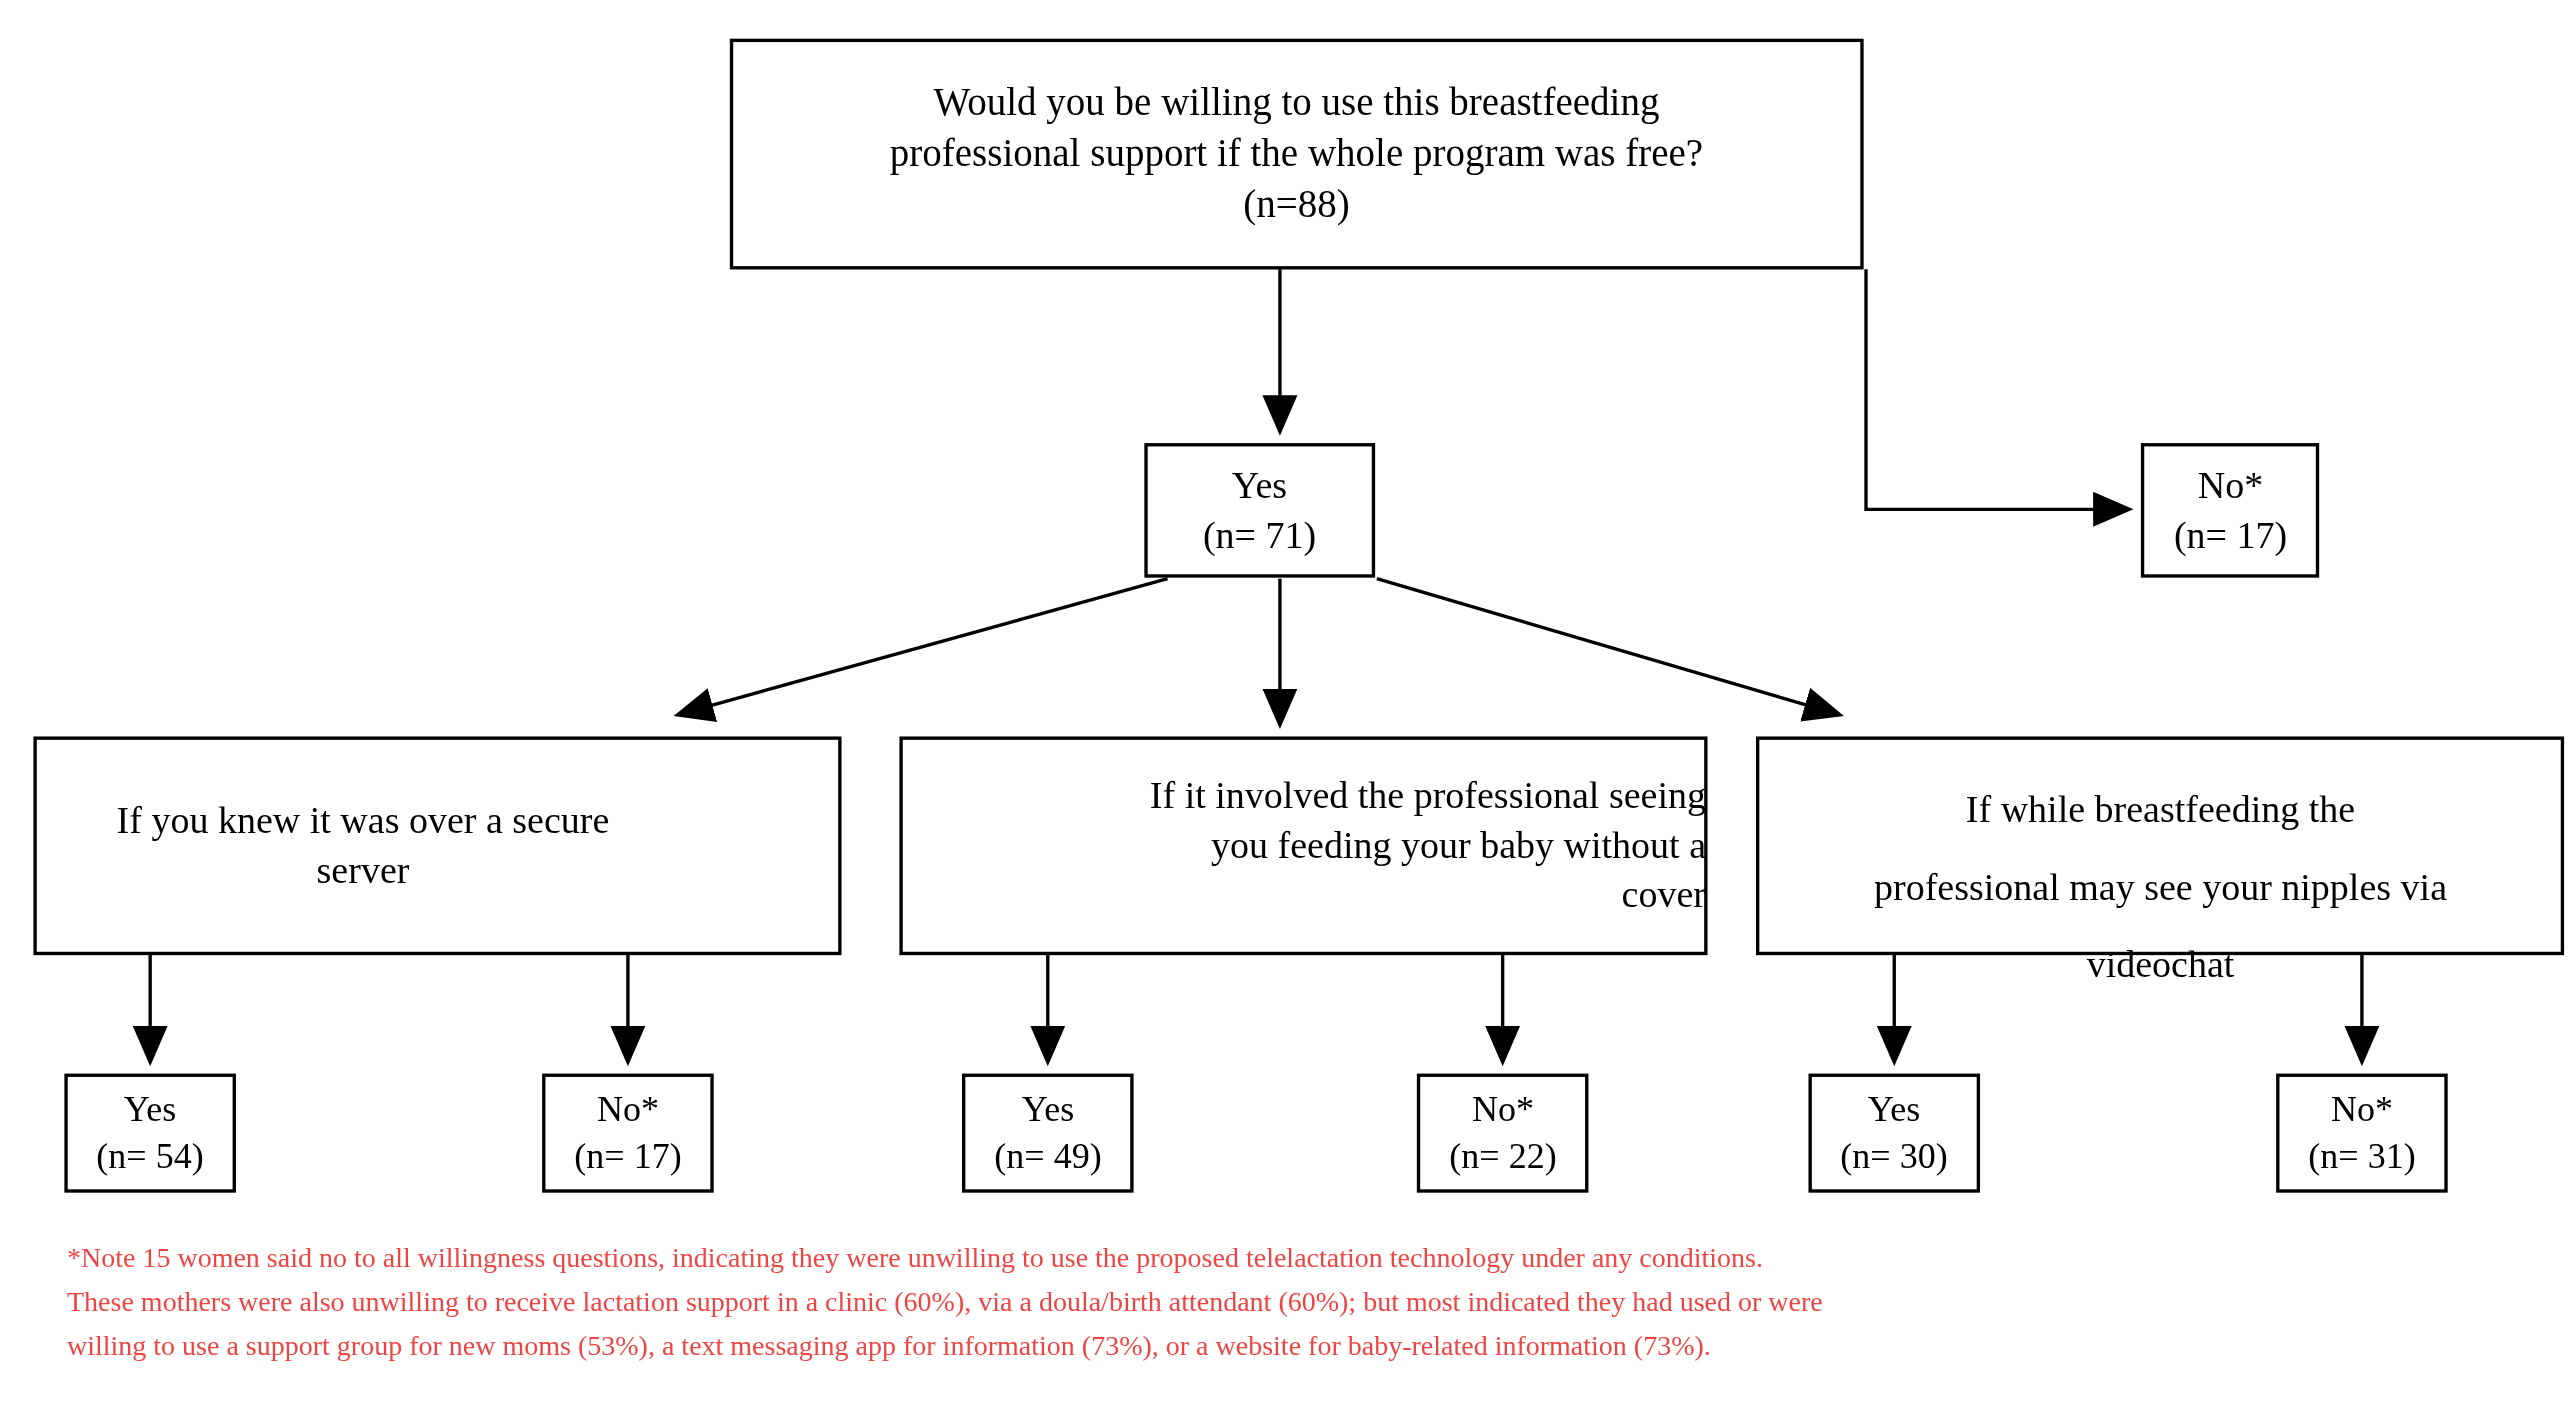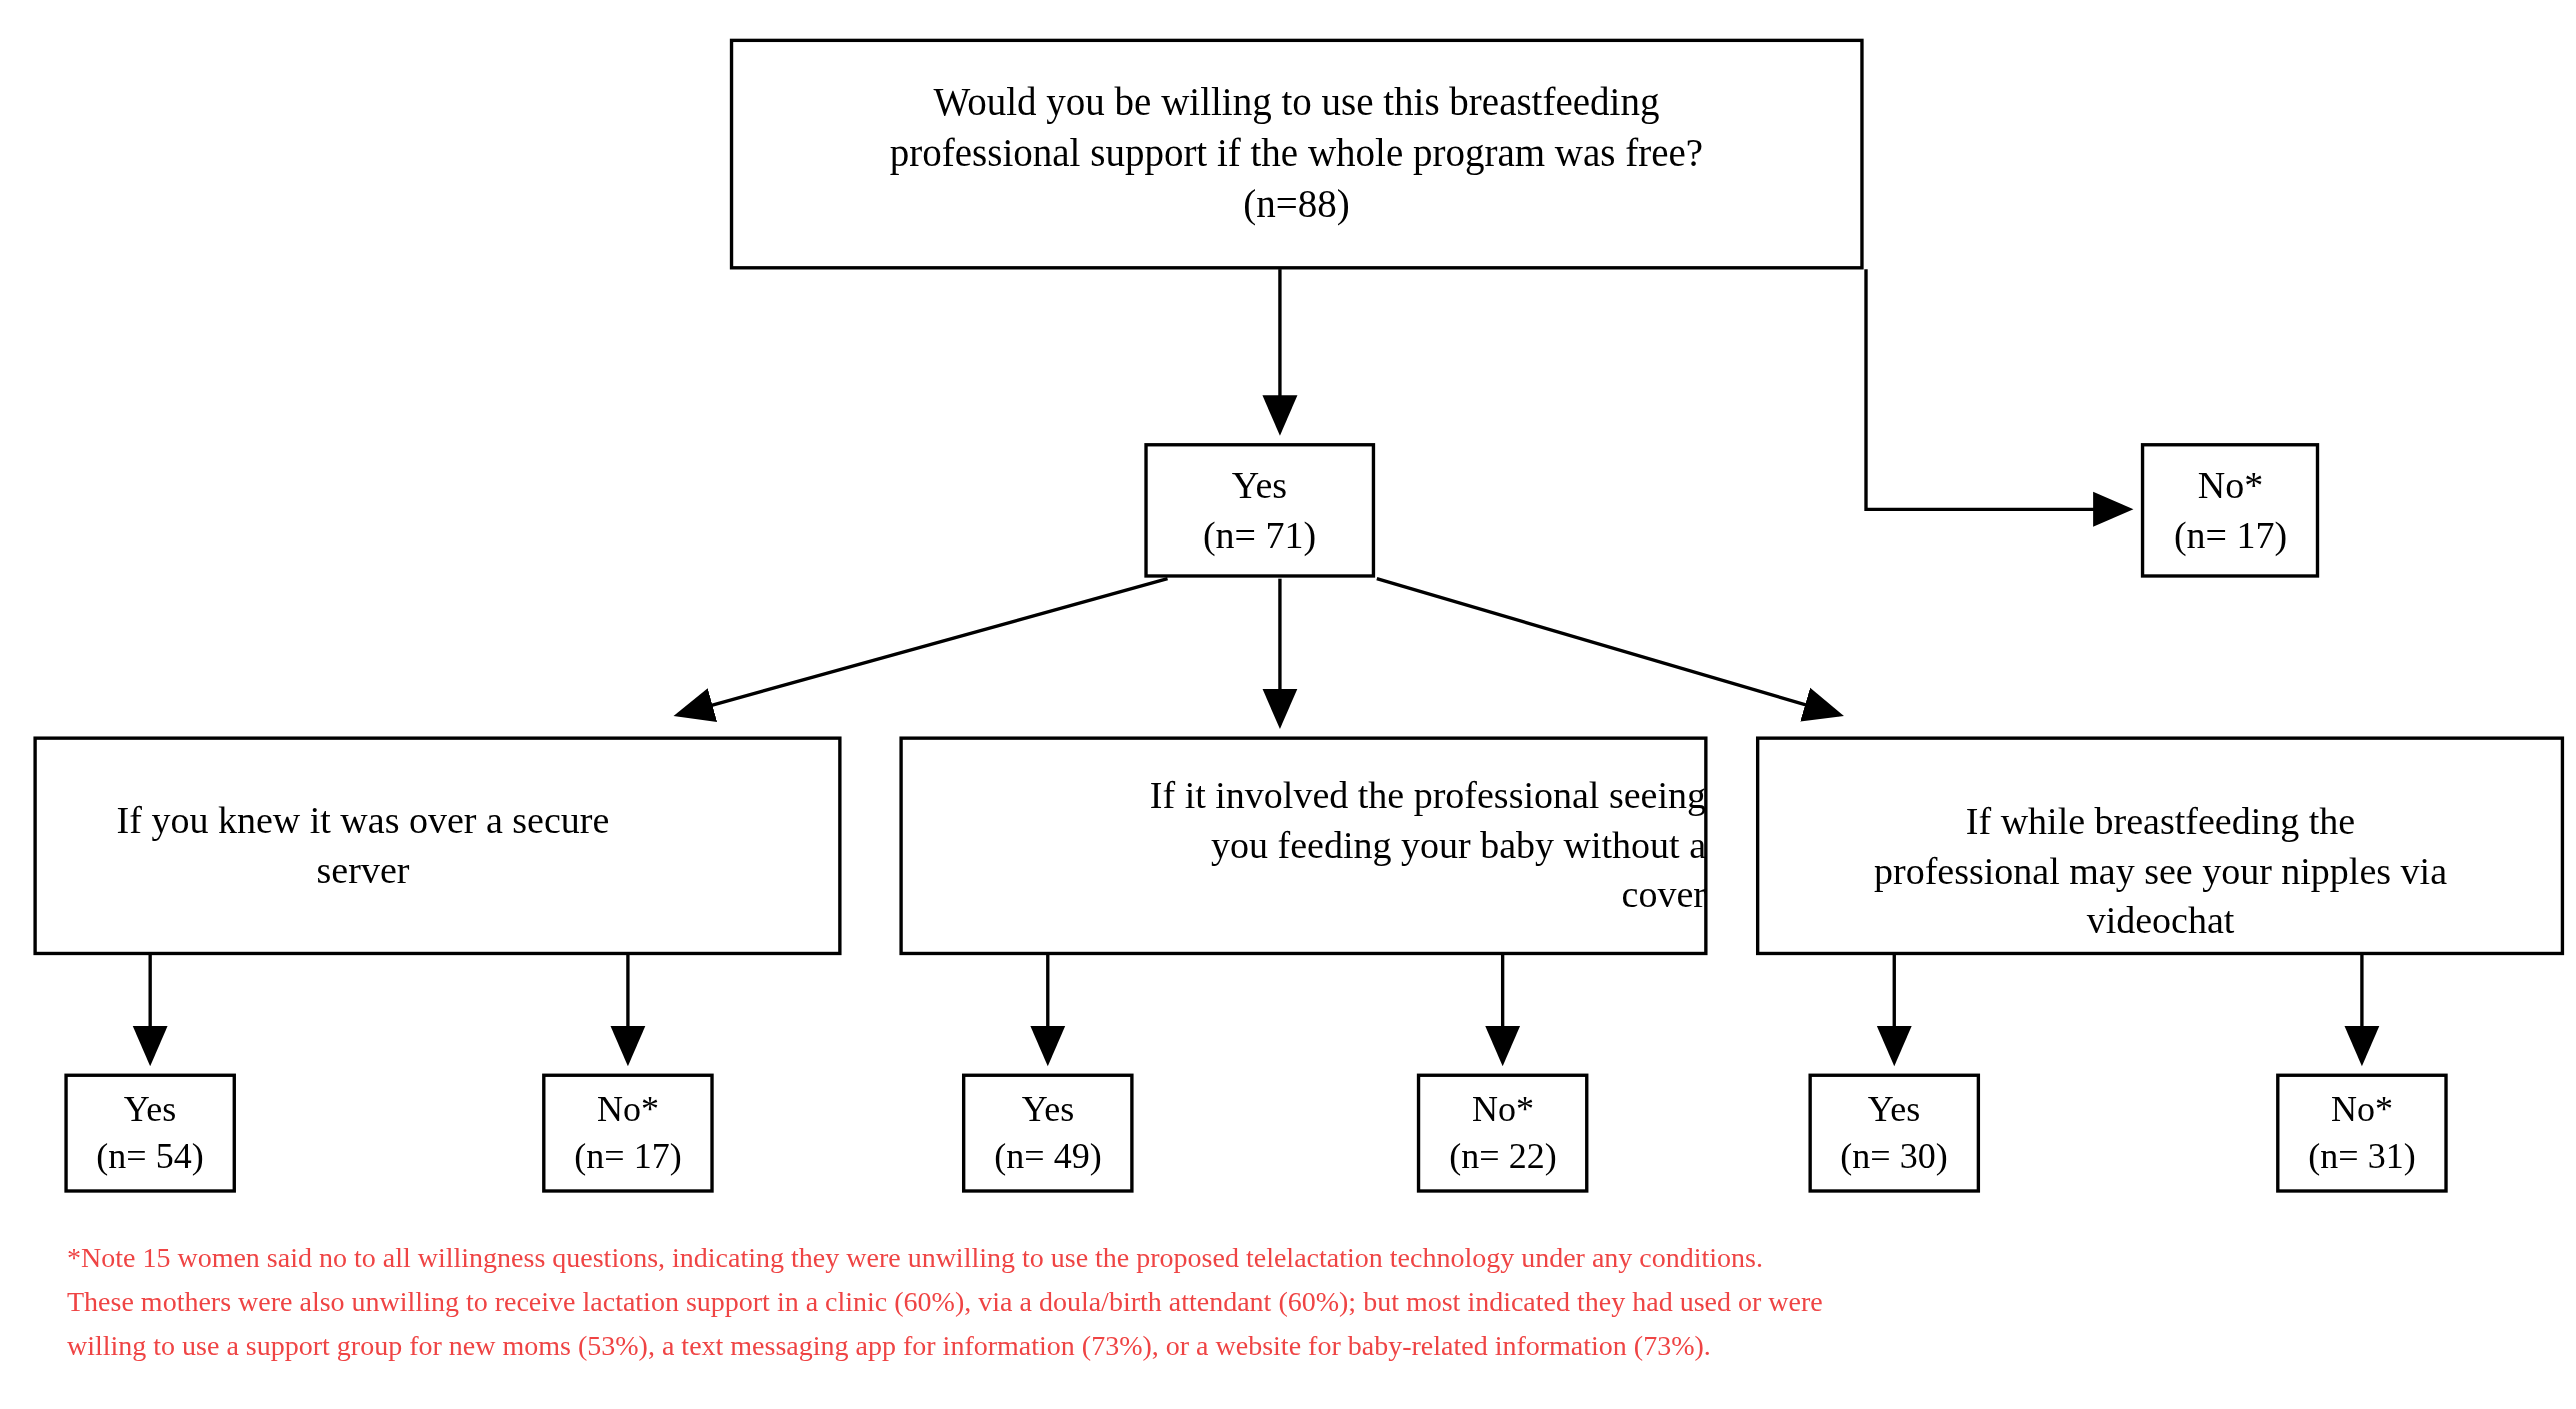--- a/index.html
+++ b/index.html
@@ -132,21 +132,21 @@
     <span class="ln">If you knew it was over a secure</span>
     <span class="ln">server</span>
   </div>
 
   <div class="node-text t-med" style="left:901px; top:738px; width:805px; height:215px;align-items:flex-end;">
     <span class="ln">If it involved the professional seeing</span>
     <span class="ln">you feeding your baby without a</span>
     <span class="ln">cover</span>
   </div>
 
-  <div class="node-text t-med" style="left:1758px; top:764px; width:805px; height:215px;">
+  <div class="node-text t-med" style="left:1758px; top:780px; width:805px; height:215px;gap:28px;">
     <span class="ln">If while breastfeeding the</span>
     <span class="ln">professional may see your nipples via</span>
     <span class="ln">videochat</span>
   </div>
 
   <div class="node-text t-small" style="left:66px; top:1075px; width:168px; height:116px;">
     <span class="ln">Yes</span>
     <span class="ln">(n= 54)</span>
   </div>
 

